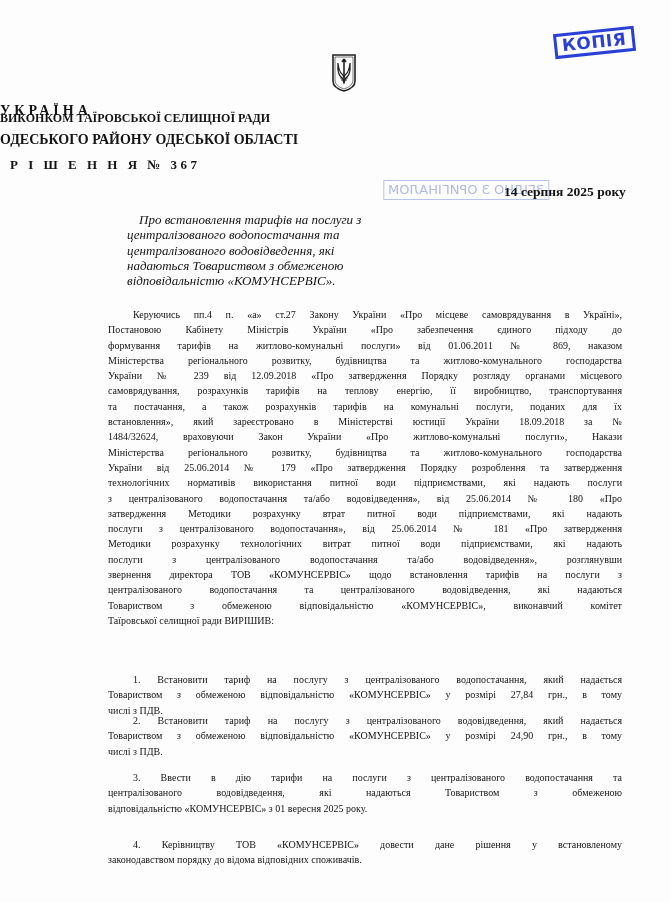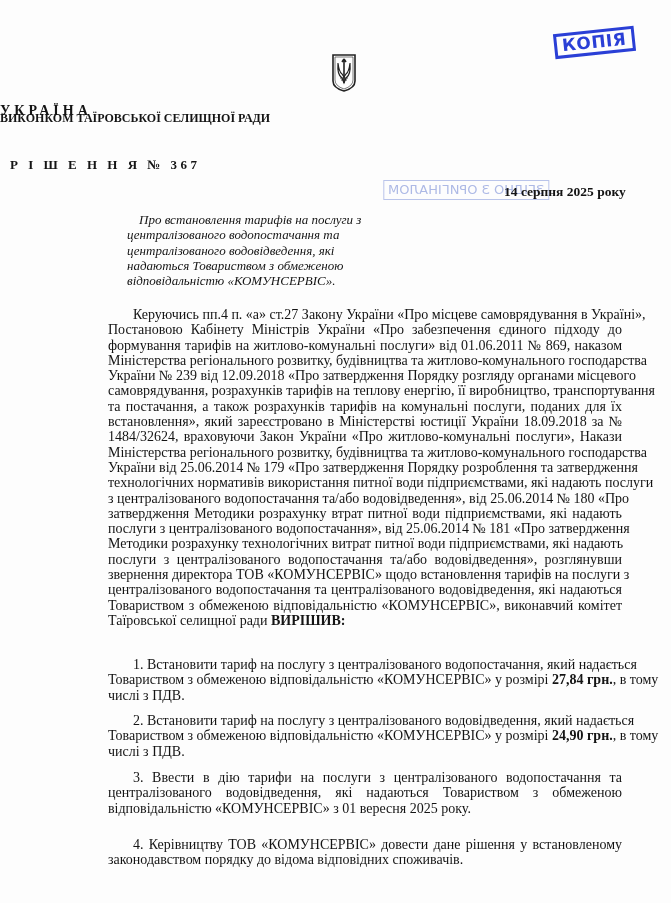--- a/index.html
+++ b/index.html
@@ -39,29 +39,29 @@
 
   .subject {
     position: absolute; left: 127px; top: 212px; width: 205px;
     font-style: italic; font-size: 13px; line-height: 15.3px;
   }
   .subject .line { display: block; white-space: nowrap; }
   .subject .first { padding-left: 12px; }
 
   .body-text {
     position: absolute; left: 108px; width: 514px;
-    font-size: 14px; line-height: 15.3px; text-align: justify;
+    font-size: 10px; line-height: 15.3px; text-align: justify;
   }
   .body-text .ln { display: block; text-align-last: justify; white-space: nowrap; }
   .body-text .ln.last { text-align-last: left; }
   .body-text .ind { padding-left: 25px; }
-  .b { font-weight: bold; }
+  .b { font-weight: normal; }
 
   .p-main { top: 307px; }
-  .p-1 { top: 657px; }
+  .p-1 { top: 672px; }
   .p-2 { top: 713px; }
   .p-3 { top: 770px; }
   .p-4 { top: 837px; }
 </style>
 </head>
 <body>
 
 <div class="page">
 
   <div class="stamp-copy">КОПІЯ</div>
@@ -71,20 +71,21 @@
       <path d="M2 2 H24 V28 Q24 35 13 38 Q2 35 2 28 Z" fill="none" stroke="#222" stroke-width="1.6"></path>
       <path d="M4 4 H22 V27 Q22 33 13 36 Q4 33 4 27 Z" fill="none" stroke="#222" stroke-width="0.6"></path>
       <path d="M13 6 V30 M13 6 L11 9 M13 6 L15 9" stroke="#222" stroke-width="1.6" fill="none"></path>
       <path d="M7 10 Q6 22 11 25 L13 30 L15 25 Q20 22 19 10 Q18 19 15 21 L13 24 L11 21 Q8 19 7 10 Z" fill="none" stroke="#222" stroke-width="1.2"></path>
       <path d="M9 25 H17 M10 27 H16" stroke="#222" stroke-width="0.8"></path>
     </svg>
   </div>
 
   <div class="hdr country">УКРАЇНА</div>
   <div class="hdr org1">ВИКОНКОМ ТАЇРОВСЬКОЇ СЕЛИЩНОЇ РАДИ</div>
+  <div class="hdr org2">ОДЕСЬКОГО РАЙОНУ ОДЕСЬКОЇ ОБЛАСТІ</div>
   <div class="hdr decision">Р І Ш Е Н Н Я № 367</div>
 
   <div class="stamp-orig">ЗГІДНО З ОРИГІНАЛОМ</div>
   <div class="date">14 серпня 2025 року</div>
 
   <div class="subject">
     <span class="line first">Про встановлення тарифів на послуги з</span>
     <span class="line">централізованого водопостачання та</span>
     <span class="line">централізованого водовідведення, які</span>
     <span class="line">надаються Товариством з обмеженою</span>

